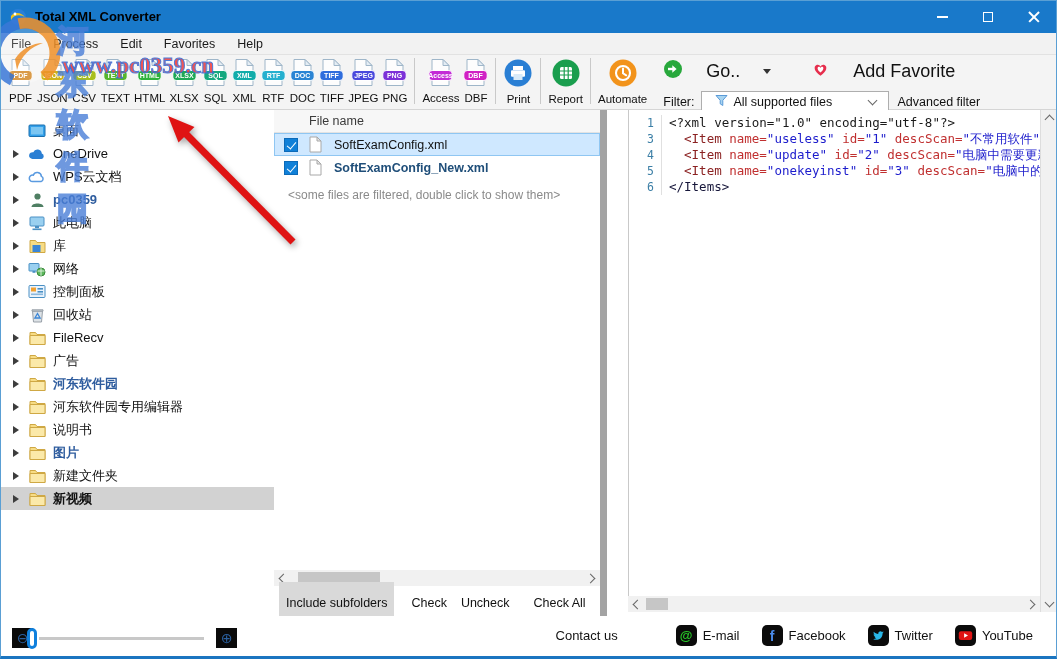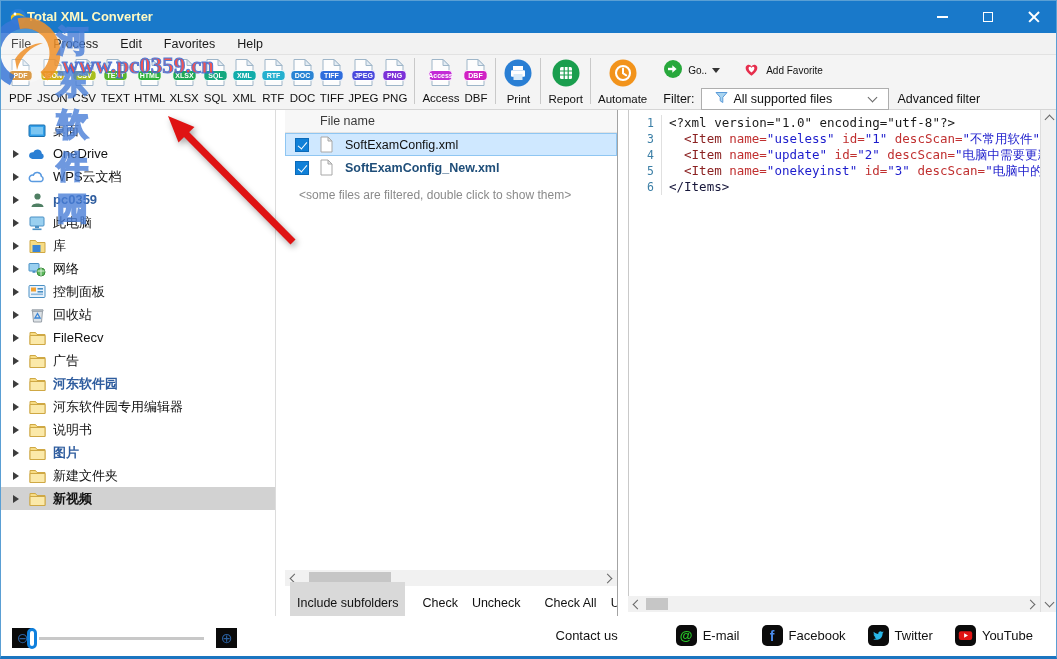--- a/index.html
+++ b/index.html
@@ -3,40 +3,40 @@
 <meta charset="utf-8">
 <style>
   * { margin:0; padding:0; box-sizing:border-box; }
   html,body { width:1057px; height:659px; overflow:hidden;
     font-family:"Liberation Sans", sans-serif; background:#fff; position:relative; }
   .win-border { position:absolute; inset:0; border:1px solid #5a9fd4; border-bottom:3px solid #1b75c0; pointer-events:none; z-index:80; }
 
   
   .titlebar { position:absolute; left:0; top:0; width:1057px; height:33px; background:#1979ca; display:flex; align-items:center; }
   .app-icon { margin-left:9px; width:18px; height:18px; }
-  .title-text { color:#fef9c3; font-weight:bold; font-size:13px; }
+  .title-text { color:#000000; font-weight:bold; font-size:13px; margin-left:8px; }
   .win-btns { position:absolute; right:0; top:0; height:33px; display:flex; }
   .win-btn { width:46px; height:33px; display:flex; align-items:center; justify-content:center; }
   .glyph-min { width:11px; height:2px; background:#fff; }
   .glyph-max { width:10px; height:10px; border:1.6px solid #fff; }
   .glyph-close { position:relative; width:12px; height:12px; }
   .glyph-close::before,.glyph-close::after { content:""; position:absolute; left:-1px; top:5px; width:14px; height:1.7px; background:#fff; }
   .glyph-close::before { transform:rotate(45deg);} .glyph-close::after { transform:rotate(-45deg);}
 
   
   .menubar { position:absolute; left:0; top:33px; width:1057px; height:22px; background:#f2f2f2; border-bottom:1px solid #e2e2e2; display:flex; align-items:center; font-size:12.5px; color:#1a1a1a; }
   .menu-item { padding:2px 11px; }
 
   
   .toolbar { position:absolute; left:0; top:55px; width:1057px; height:55px; background:#f4f4f4; border-bottom:1px solid #d5d5d5; display:flex; align-items:flex-start; padding-left:6px; }
   .fmt,.act { display:flex; flex-direction:column; align-items:center; padding:3px 2px 0 2px; cursor:default; }
   .fmt-lb,.act-lb { font-size:11.5px; color:#111; margin-top:1px; white-space:nowrap; }
   .tsep { width:1px; background:#c9c9c9; height:46px; margin:3px 5px 0 5px; }
   .tb-right { display:flex; flex-direction:column; margin-left:14px; padding-top:4px; }
-  .tb-row1 { display:flex; align-items:center; font-size:10px; color:#111; }
+  .tb-row1 { display:flex; align-items:center; font-size:18px; color:#111;gap:18px; }
   .tb-row2 { display:flex; align-items:center; font-size:12.5px; color:#111; margin-top:7px; }
   .caret-down { width:0; height:0; border-left:4px solid transparent; border-right:4px solid transparent; border-top:5px solid #333; margin-left:5px; }
   .combo { width:188px; height:22px; background:#fff; border:1px solid #aeaeae; display:flex; align-items:center; margin-left:6px; padding:0 12px; }
   .combo-val { font-size:12.5px; margin-left:5px; flex:1; }
   .chev { width:7px; height:7px; border-right:1.6px solid #666; border-bottom:1.6px solid #666; display:inline-block; }
   .chev.down { transform:rotate(45deg); margin-top:-3px; }
   .chev.up { transform:rotate(-135deg); margin-top:3px; }
   .chev.left { transform:rotate(135deg); margin-left:3px; }
   .chev.right { transform:rotate(-45deg); margin-right:3px; }
   .adv { margin-left:9px; }
@@ -44,21 +44,21 @@
   
   .tree-panel { position:absolute; left:0; top:110px; width:276px; height:506px; background:#fff; border-right:1px solid #dcdcdc; padding-top:9px; overflow:hidden; }
   .tree-item { height:23px; display:flex; align-items:center; padding-left:13px; font-size:13px; color:#111; }
   .tree-item.sel { background:#d2d2d2; }
   .tree-item.sel .tlabel { font-weight:bold; }
   .tw { width:14px; display:flex; align-items:center; }
   .tri { width:0; height:0; border-left:6px solid #3d3d3d; border-top:4.5px solid transparent; border-bottom:4.5px solid transparent; }
   .ticon { width:20px; height:17px; display:flex; align-items:center; justify-content:center; margin-right:6px; }
   .tlabel.blue-bold { color:#2e5c9e; font-weight:bold; }
 
-  .files-panel { position:absolute; left:285px; top:110px; width:333px; height:506px; background:#fff; border-right:1px solid #a3a3a3; overflow:hidden; }
+  .files-panel { position:absolute; left:274px; top:110px; width:333px; height:506px; background:#fff; border-right:7px solid #a3a3a3; overflow:hidden; }
   .fhead { height:23px; background:#f7f7f7; border-bottom:1px solid #e3e3e3; display:flex; align-items:center; font-size:12.5px; color:#3a3a3a; padding-left:35px; }
   .frow { height:23px; display:flex; align-items:center; padding-left:9px; font-size:12.5px; color:#111; border:1px solid transparent; }
   .frow.sel { background:#cfe8ff; border:1px solid #8fc6f2; }
   .frow .fname.bold-blue { font-weight:bold; color:#1f4e79; }
   .cb { width:14px; height:14px; border:1px solid #8a8a8a; background:#fff; margin-right:10px; position:relative; }
   .cb.on { background:#1080d8; border-color:#0c6ab8; }
   .cb.on::after { content:""; position:absolute; left:4px; top:1px; width:4px; height:8px; border-right:1.8px solid #fff; border-bottom:1.8px solid #fff; transform:rotate(40deg); }
   .ficon { width:18px; height:17px; margin-right:8px; display:flex; align-items:center; }
   .fnote { font-size:12px; color:#8a8a8a; padding:9px 0 0 14px; }
 

